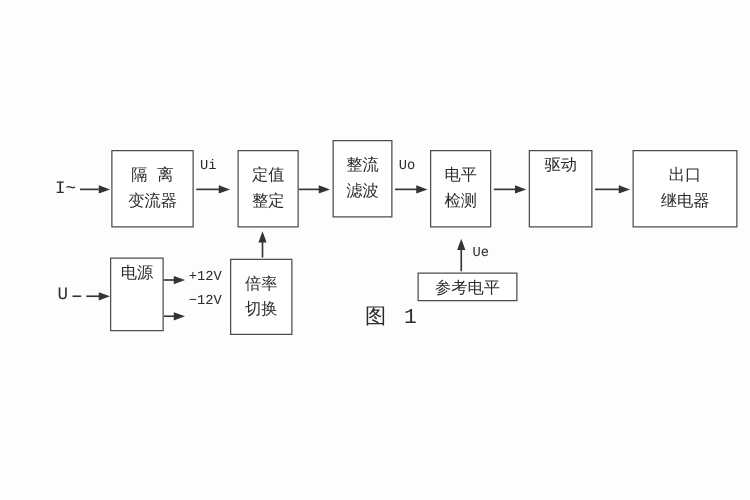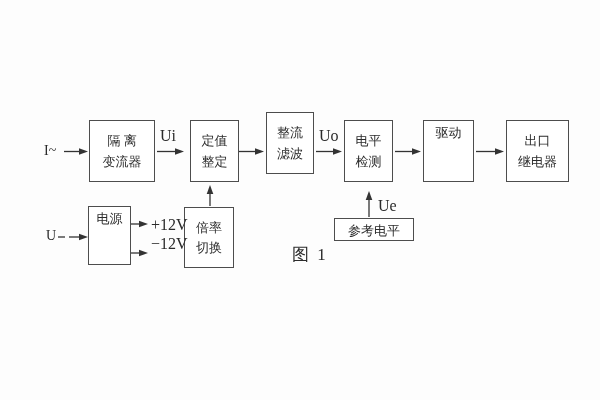--- a/index.html
+++ b/index.html
@@ -4,32 +4,32 @@
 <style>
   :root {
     --line:#333333; --border:#4d4d4d; --text:#2b2b2b;
     --background:#fdfdfd; --box:#ffffff;
   }
   * { box-sizing:border-box; margin:0; padding:0; }
   body { background:var(--background); }
   .canvas {
     position:relative; width:600px; height:400px;
     background:var(--background);
-    font-family:Liberation Serif, serif;
+    font-family:Liberation Mono, monospace;
     color:var(--text); overflow:hidden;padding-left:32px;
   }
   svg.wires { position:absolute; left:0; top:0; color:var(--line); }
   .box {
     position:absolute; border:1px solid var(--border); background:var(--box);
     display:flex; flex-direction:column; align-items:center;
     justify-content:space-evenly; padding:5px 2px;
     font-size:13px; line-height:1; text-align:center; white-space:nowrap;
   }
   .box.single { justify-content:flex-start; }
-  .lbl { position:absolute; font-size:16px; line-height:1; white-space:nowrap; }
+  .lbl { position:absolute; font-size:11px; line-height:1; white-space:nowrap; }
   .io-lbl { font-size:14px; }
   .caption { font-size:17px; letter-spacing:2px; }
 </style>
 </head>
 <body>
 
 <div class="canvas">
 
   <svg class="wires" width="600" height="400" viewBox="0 0 600 400">
     <g>
@@ -96,21 +96,21 @@
 
   <div class="box" style="left:344px;top:120px;width:49px;height:62px">
     <span>电平</span>
     <span>检测</span>
   </div>
 
   <div class="box single" style="left:423px;top:120px;width:51px;height:62px">
     <span>驱动</span>
   </div>
 
-  <div class="box" style="left:506px;top:120px;width:63px;height:62px">
+  <div class="box" style="left:506px;top:120px;width:84px;height:62px">
     <span>出口</span>
     <span>继电器</span>
   </div>
 
   <div class="box" style="left:184px;top:207px;width:50px;height:61px">
     <span>倍率</span>
     <span>切换</span>
   </div>
 
   <div class="box single" style="left:88px;top:206px;width:43px;height:59px">

